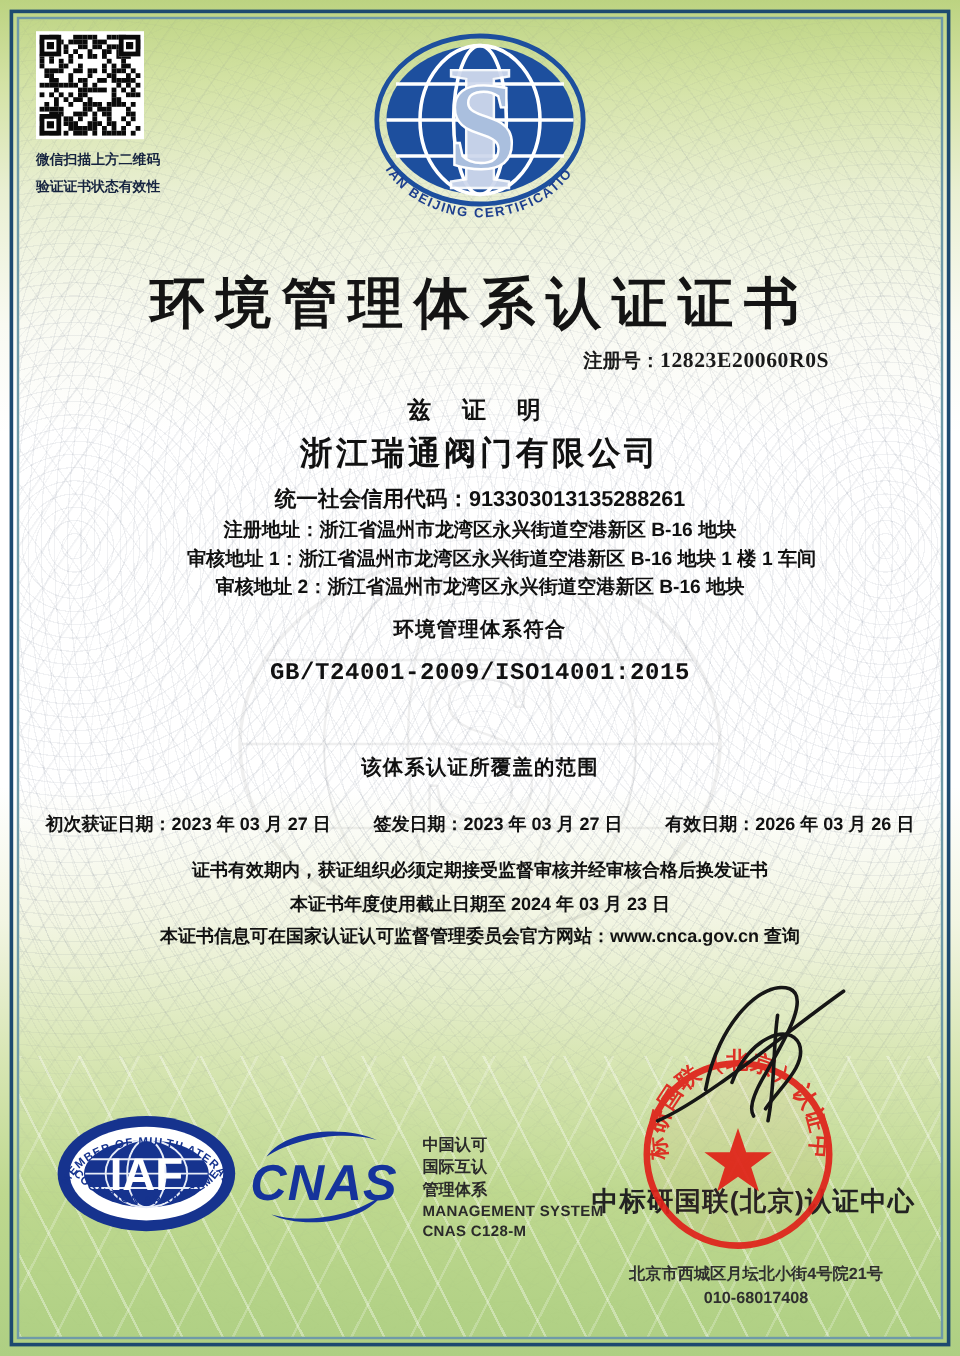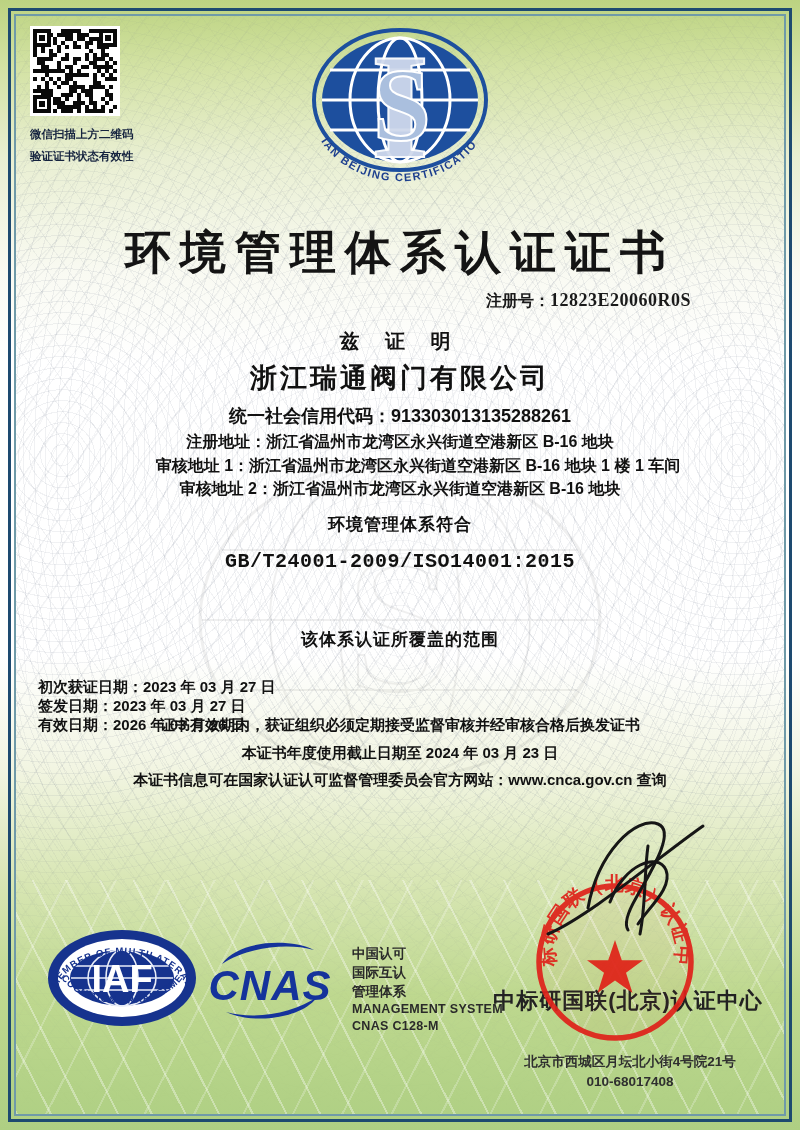--- a/index.html
+++ b/index.html
@@ -46,21 +46,21 @@
   .credit{top:404px;font-size:18px;font-weight:bold;}
   .addr1{top:432px;font-size:16px;font-weight:bold;}
   .addr2{top:456px;font-size:16px;font-weight:bold;padding-left:36px;}
   .addr3{top:479px;font-size:16px;font-weight:bold;}
   .conform{top:513px;font-size:17px;font-weight:bold;letter-spacing:1px;}
   .standard{top:550px;font-size:20px;font-weight:bold;font-family:"Liberation Mono",monospace;letter-spacing:.5px;}
   .scope-label{top:628px;font-size:17px;font-weight:bold;letter-spacing:1px;}
   .scope{top:628px;font-size:16.5px;font-weight:bold;}
 
   .dates{position:absolute;left:0;right:0;top:678px;z-index:5;display:flex;justify-content:space-between;
-    padding:0 38px;font-size:15px;font-weight:bold;color:#111;flex-direction:column;}
+    padding:0 38px;font-size:15px;font-weight:bold;color:#111;}
   .note{position:absolute;left:0;right:0;text-align:center;z-index:5;font-size:15px;font-weight:bold;color:#111;}
   .n1{top:716px;} .n2{top:744px;} .n3{top:771px;}
 
   .signature{position:absolute;left:540px;top:812px;z-index:8;}
   .stamp{position:absolute;left:525px;top:872px;z-index:7;opacity:.93;}
   .center-name{position:absolute;left:468px;top:986px;width:320px;z-index:6;text-align:center;
     font-size:22px;font-weight:bold;color:#222;letter-spacing:1px;}
 
   .iaf{position:absolute;left:44px;top:926px;z-index:5;}
   .cnas{position:absolute;left:194px;top:938px;z-index:5;}

